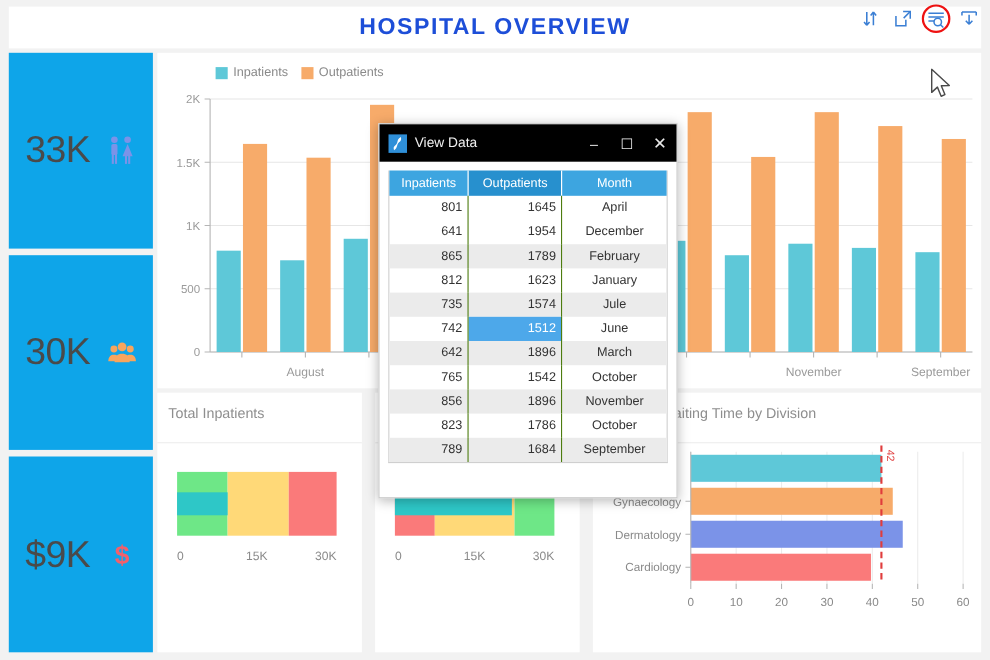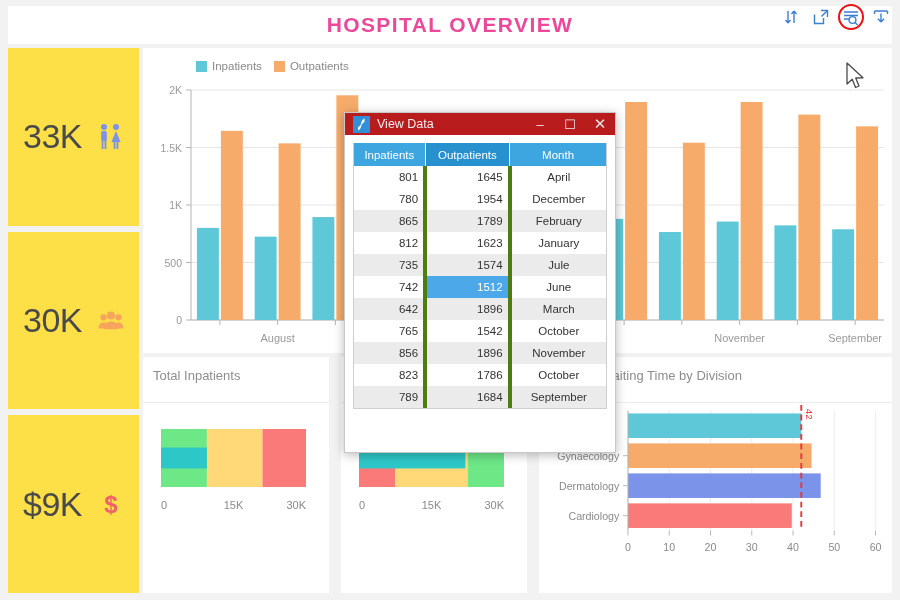--- a/index.html
+++ b/index.html
@@ -12,33 +12,33 @@
   .page { position: relative; width: 900px; height: 600px; }
 
   
   .header {
     position: absolute; left: 8px; top: 6px;
     width: 884px; height: 38px;
     background: #ffffff;
     display: flex; align-items: center; justify-content: center;
   }
   .header-title {
-    color: #ec4899;
+    color: #1d4ed8;
     font-size: 21px; font-weight: bold;
     letter-spacing: 1.4px;
   }
 
   
   .kpi-col {
     position: absolute; left: 8px; top: 48px;
     width: 131px; height: 545px;
     display: flex; flex-direction: column; gap: 6px;
   }
   .kpi-card {
-    background: #fde047; flex: 1;
+    background: #0ea5e9; flex: 1;
     display: flex; align-items: center; justify-content: center;
     gap: 16px;
   }
   .kpi-value { font-size: 34px; color: #4a4a4a; letter-spacing: -0.5px; }
   .kpi-icon { width: 26px; height: 28px; display: block; }
 
   
   .chart-card {
     position: absolute; left: 143px; top: 48px;
     width: 749px; height: 305px;
@@ -87,42 +87,42 @@
 
   
   .dialog {
     position: absolute; left: 344px; top: 112px;
     width: 272px; height: 341px;
     background: #ffffff;
     box-shadow: 0 2px 10px rgba(0,0,0,0.28);
     border: 1px solid #c8c8c8;
   }
   .dlg-titlebar {
-    height: 22px; background: #b91c1c;
+    height: 34px; background: #000000;
     display: flex; align-items: center; padding-left: 8px;
   }
   .dlg-logo { width: 17px; height: 17px; display: block; margin-right: 7px; }
   .dlg-title { color: #f0f0f0; font-size: 12.5px; flex: 1; }
   .dlg-btn {
     width: 30px; height: 34px; display: flex;
     align-items: center; justify-content: center;
     color: #e8e8e8; font-size: 13px; cursor: pointer;
   }
   .dlg-btn.close { font-size: 15px; }
   .dlg-body { padding: 8px 8px 0 8px; height: 307px; overflow: hidden; }
   table.datagrid { width: 100%; border-collapse: collapse; font-size: 11.5px; }
   table.datagrid th {
     background: #3da5e0; color: #ffffff; font-weight: normal;
     height: 23px; border-right: 1px solid #ffffff;
     font-size: 11.5px;
   }
   table.datagrid th.sel { background: #2790ce; }
   table.datagrid td {
     height: 22px; padding: 0 5px; color: #333333;
-    border-right: 4px solid #4d7c0f; white-space: nowrap;
+    border-right: 1px solid #4d7c0f; white-space: nowrap;
   }
   table.datagrid td.num { text-align: right; }
   table.datagrid td.txt { text-align: center; border-right: none; }
   table.datagrid tr.alt td { background: #ebebeb; }
   table.datagrid td.cell-sel { background: #4da8ea; color: #ffffff; }
   .grid-wrap { border: 1px solid #cfcfcf; border-top: none; }
 </style>
 </head>
 <body>
 
@@ -368,21 +368,21 @@
                 <th style="border-right: none;">Month</th>
               </tr>
           </thead>
           <tbody id="grid-body">
               <tr>
                 <td class="num">801</td>
                 <td class="num">1645</td>
                 <td class="txt">April</td>
               </tr>
               <tr>
-                <td class="num">780</td>
+                <td class="num">641</td>
                 <td class="num">1954</td>
                 <td class="txt">December</td>
               </tr>
               <tr class="alt">
                 <td class="num">865</td>
                 <td class="num">1789</td>
                 <td class="txt">February</td>
               </tr>
               <tr>
                 <td class="num">812</td>

